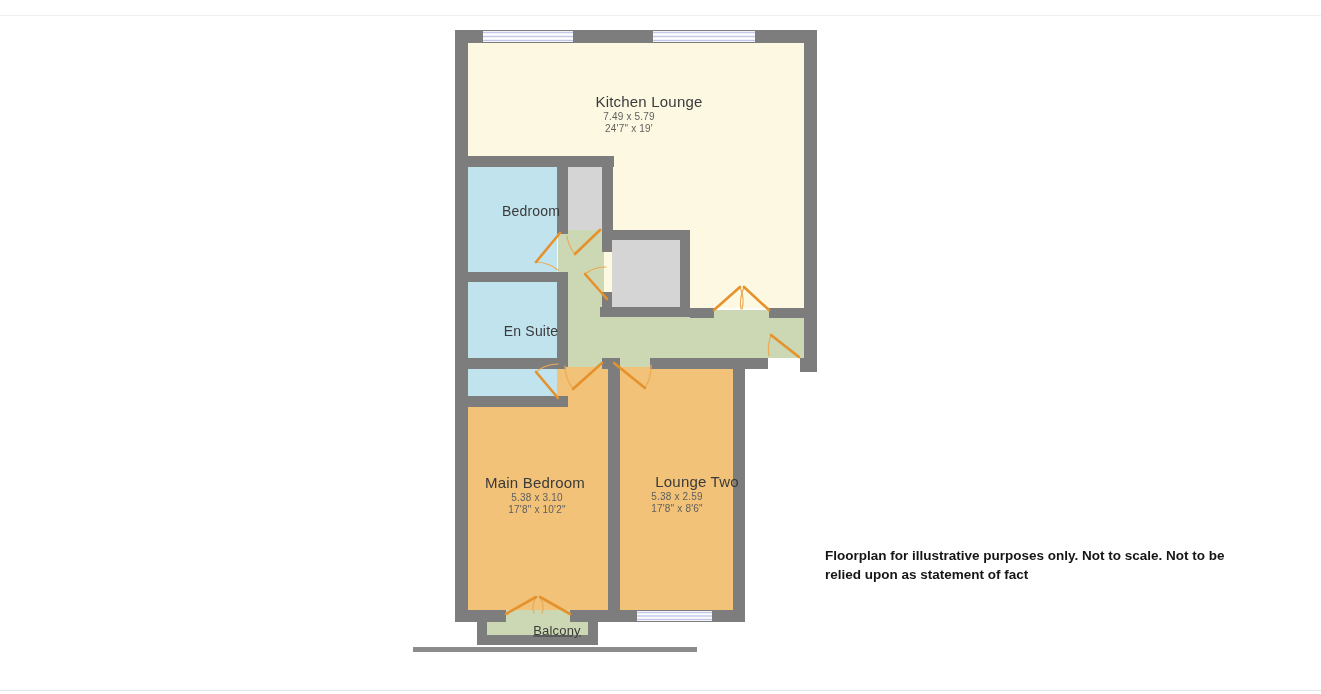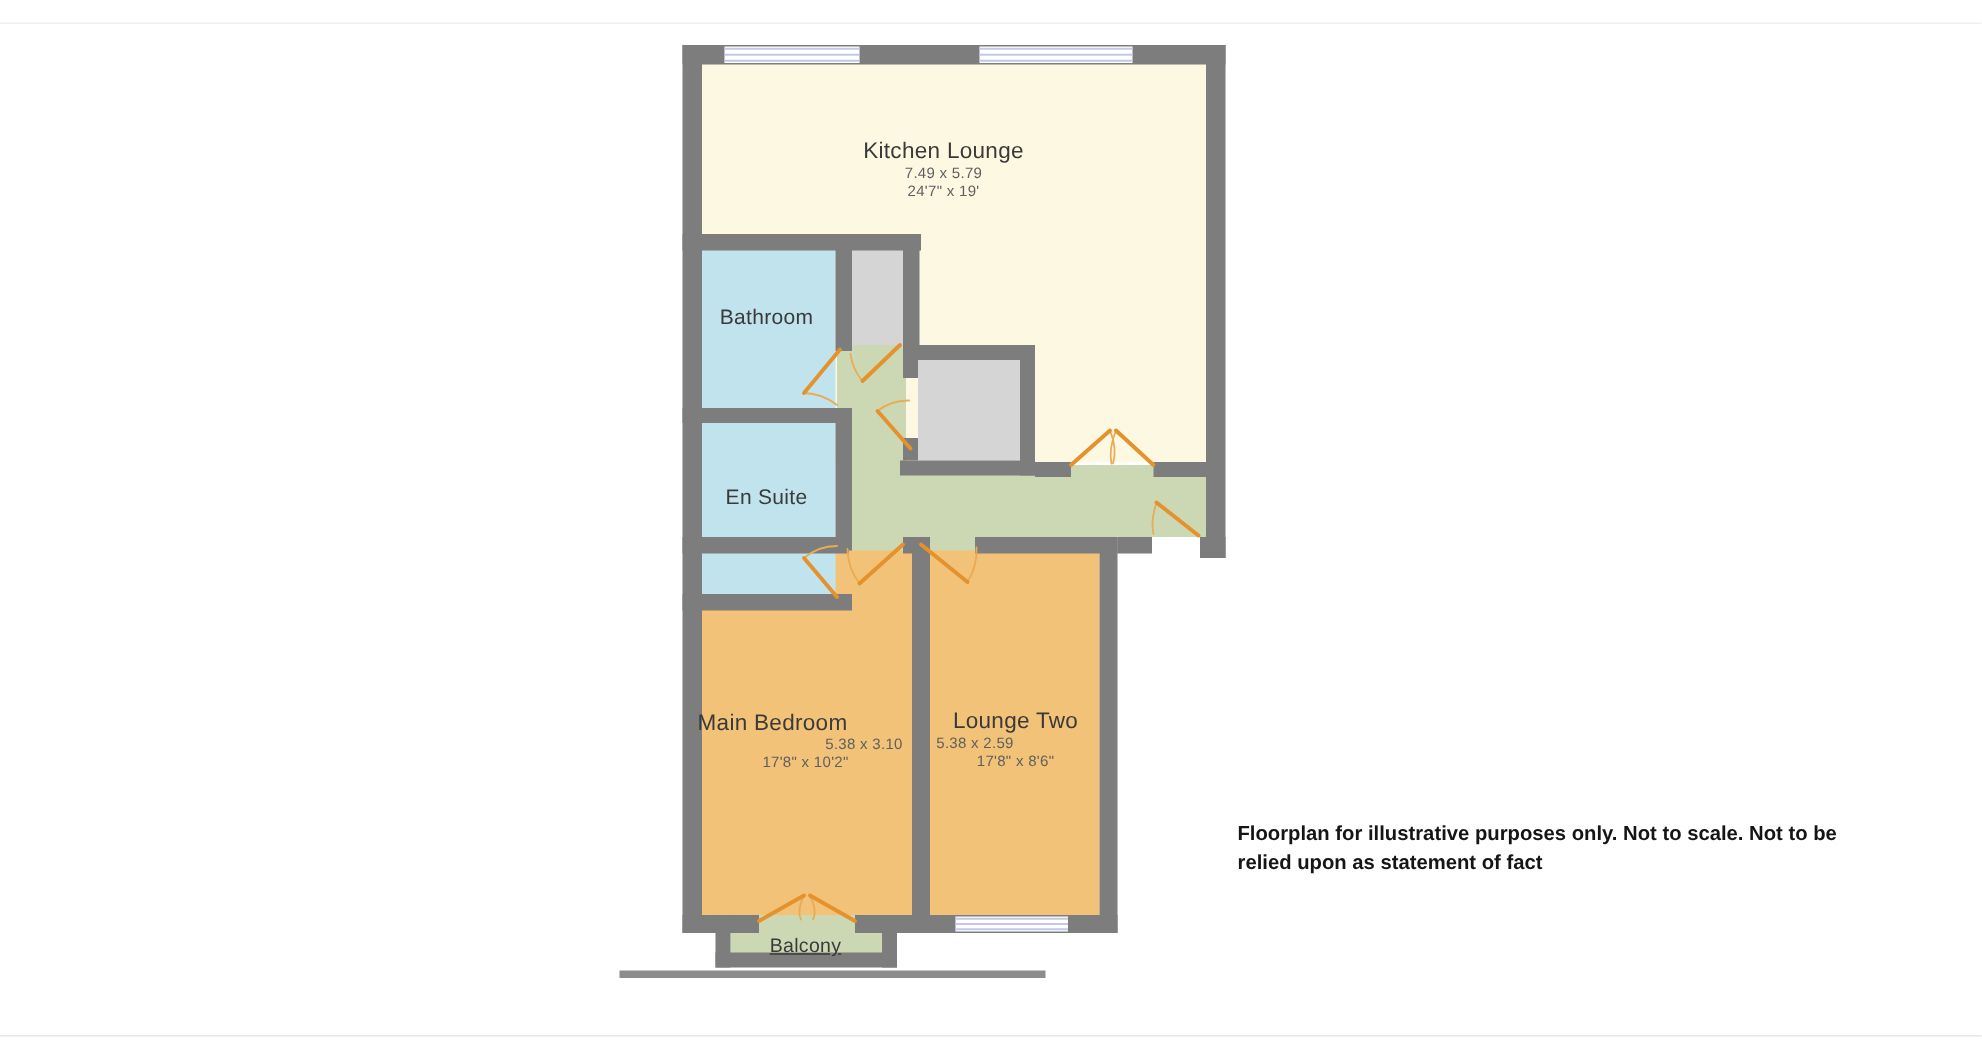--- a/index.html
+++ b/index.html
@@ -24,21 +24,21 @@
     font-family:"Liberation Sans", sans-serif;
   }
   .hairline{position:absolute;left:0;width:100%;height:1px;background:#efefef;}
   .hairline.top{top:15px;}
   .hairline.bottom{top:690px;background:#e6e6e6;}
   svg.plan{position:absolute;left:0;top:0;}
   .lbl{
     position:absolute;transform:translate(-50%,-50%);
     white-space:nowrap;text-align:center;color:var(--label_dark);
   }
-  .room-name{font-size:15px;letter-spacing:.2px;}
+  .room-name{font-size:15px;letter-spacing:.2px;margin-left:20px;}
   .room-name.sm{font-size:14px;}
   .room-name.xs{font-size:13px;text-decoration:underline;}
   .room-dim{font-size:10px;color:var(--label_dim);letter-spacing:.2px;}
   .disclaimer{
     position:absolute;left:825px;top:546px;width:400px;
     font-weight:bold;font-size:13.5px;line-height:19px;
     color:var(--disclaimer);
   }
 </style>
 </head>
@@ -159,27 +159,27 @@
       <path d="M 506,614 L 536,597" stroke="var(--door)" stroke-width="2.6"></path>
       <path d="M 570,614 L 540,597" stroke="var(--door)" stroke-width="2.6"></path>
     </g>
   </g>
 </svg>
 
 <div class="lbl room-name" style="left:629px;top:101px;">Kitchen Lounge</div>
 <div class="lbl room-dim" style="left:629px;top:116px;">7.49 x 5.79</div>
 <div class="lbl room-dim" style="left:629px;top:128px;">24'7" x 19'</div>
 
-<div class="lbl room-name sm" style="left:511px;top:211px;">Bathroom</div>
+<div class="lbl room-name sm" style="left:511px;top:211px;">Bedroom</div>
 
 <div class="lbl room-name sm" style="left:511px;top:331px;">En Suite</div>
 
 <div class="lbl room-name" style="left:515px;top:482px;text-align:right;">Main Bedroom</div>
-<div class="lbl room-dim" style="left:537px;top:497px;margin-left:39px;">5.38 x 3.10</div>
+<div class="lbl room-dim" style="left:537px;top:497px;">5.38 x 3.10</div>
 <div class="lbl room-dim" style="left:537px;top:509px;">17'8" x 10'2"</div>
 
 <div class="lbl room-name" style="left:677px;top:481px;">Lounge Two</div>
-<div class="lbl room-dim" style="left:650px;top:496px;text-align:right;">5.38 x 2.59</div>
+<div class="lbl room-dim" style="left:677px;top:496px;text-align:right;">5.38 x 2.59</div>
 <div class="lbl room-dim" style="left:677px;top:508px;">17'8" x 8'6"</div>
 
 <div class="lbl room-name xs" style="left:537px;top:630px;">Balcony</div>
 
 <div class="disclaimer">Floorplan for illustrative purposes only. Not to scale. Not to be relied upon as statement of fact</div>
 
 </body></html>

